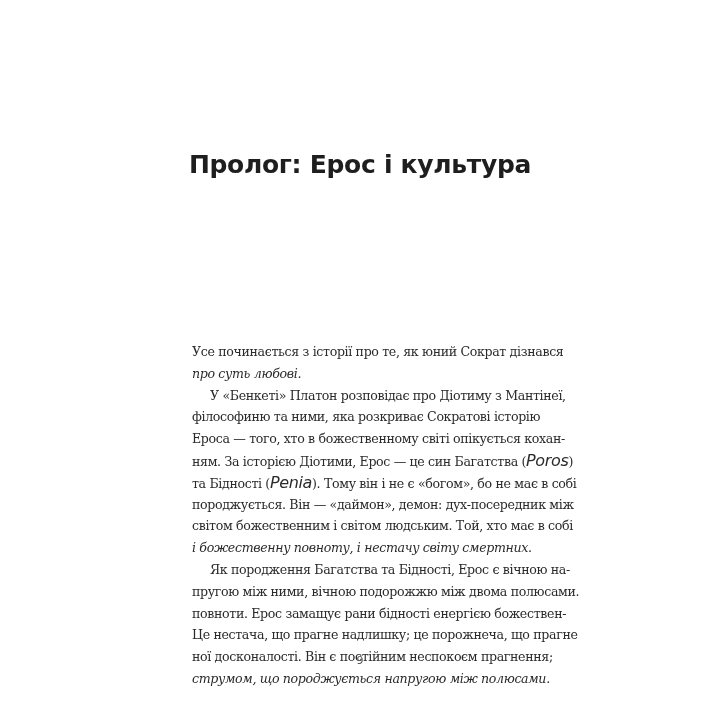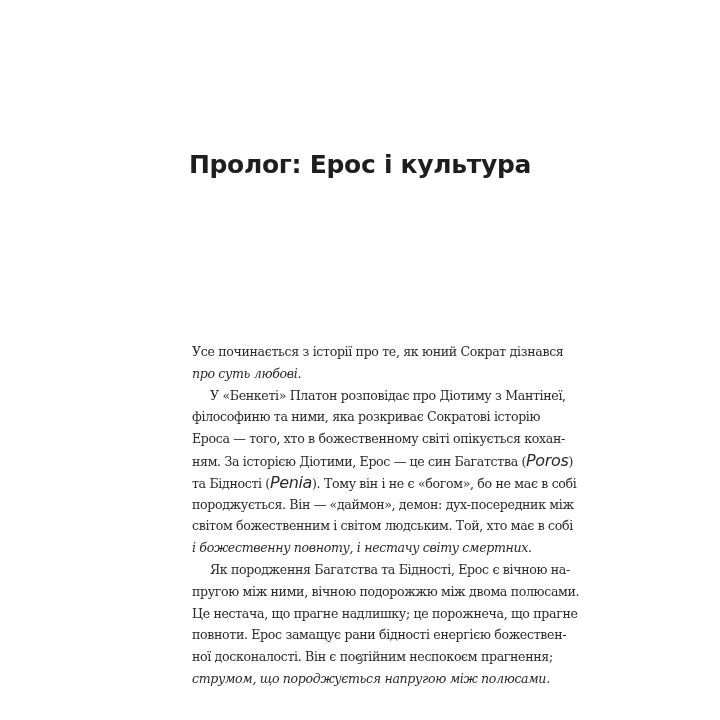--- a/index.html
+++ b/index.html
@@ -93,21 +93,21 @@
       <span class="line"><span>ням. За історією Діотими, Ерос — це син Багатства (</span><em>Poros</em><span>)</span></span>
       <span class="line"><span>та Бідності (</span><em>Penia</em><span>). Тому він і не є «богом», бо не має в собі</span></span>
       <span class="line">породжується. Він — «даймон», демон: дух-посередник між</span>
       <span class="line">світом божественним і світом людським. Той, хто має в собі</span>
       <span class="line last">і божественну повноту, і нестачу світу смертних.</span>
     </div>
 
     <div>
       <span class="line indent">Як породження Багатства та Бідності, Ерос є вічною на-</span>
       <span class="line">пругою між ними, вічною подорожжю між двома полюсами.</span>
+      <span class="line">повноти. Ерос замащує рани бідності енергією божествен-</span>
       <span class="line">Це нестача, що прагне надлишку; це порожнеча, що прагне</span>
-      <span class="line">повноти. Ерос замащує рани бідності енергією божествен-</span>
       <span class="line">ної досконалості. Він є постійним неспокоєм прагнення;</span>
       <span class="line last">струмом, що породжується напругою між полюсами.</span>
     </div>
   </div>
 
   <div class="page-number">9</div>
 </div>
 
 </body></html>

